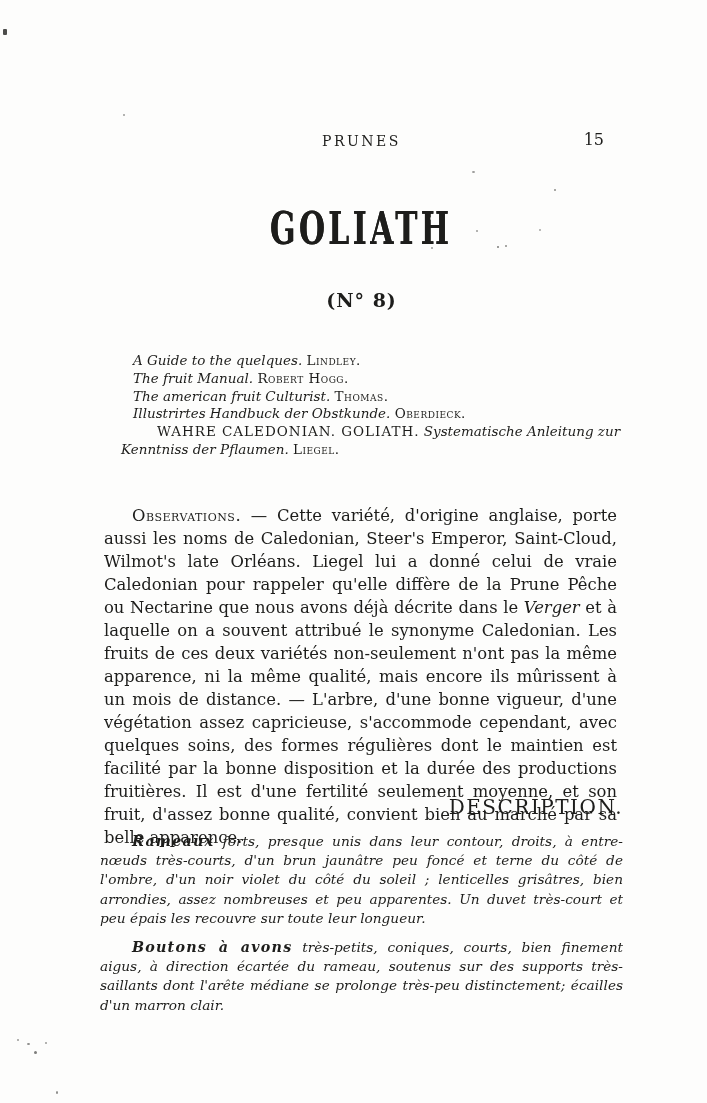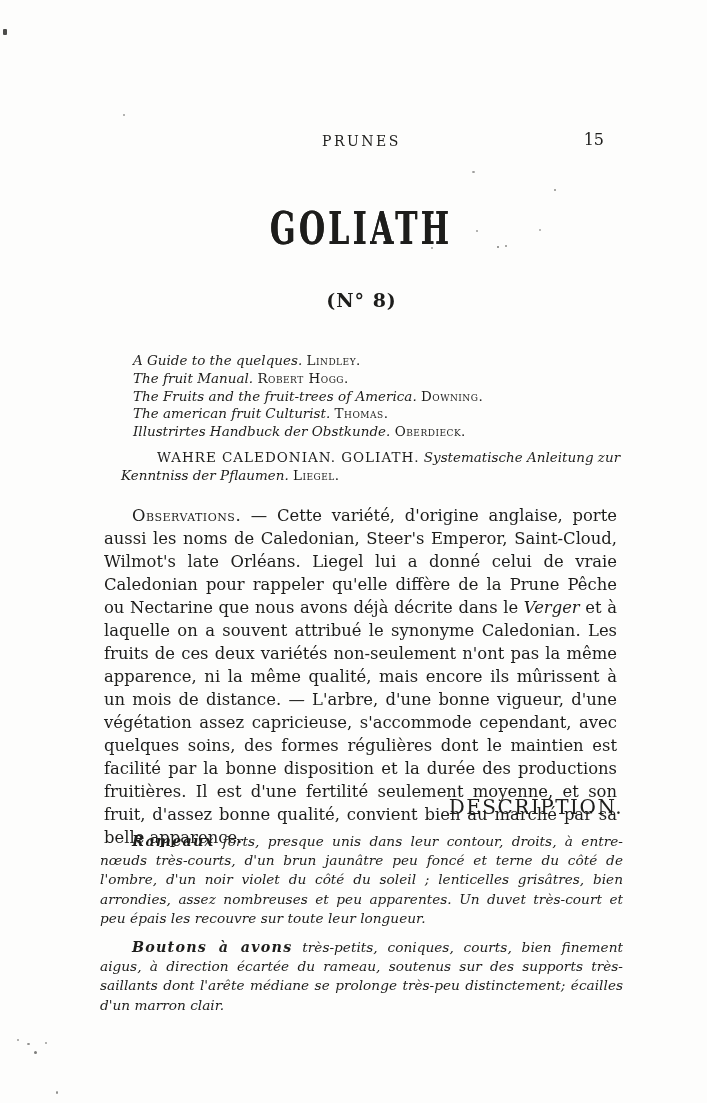--- a/index.html
+++ b/index.html
@@ -16,21 +16,21 @@
   #main-title .title-inner{
     display:inline-block;font-size:44px;line-height:1;font-weight:700;
     letter-spacing:5px;transform:scaleX(0.68);transform-origin:center;
     text-shadow:0 0 .5px #1d1d1b;
   }
   #number-line{top:289px;text-align:center;font-size:19px;font-weight:700;letter-spacing:1px;}
   #bibliography{position:absolute;top:352px;left:115px;width:512px;font-size:13.5px;line-height:17.8px;}
   .bib-entry{margin:0 0 0 18px;}
   .bib-title{font-style:italic;}
   .sc{font-variant:small-caps;letter-spacing:.5px;}
-  .bib-syn{margin:8px 0 0 6px;text-indent:36px;}
+  .bib-syn{margin:0 0 0 6px;text-indent:36px;}
   .bib-syn .syn-lead{letter-spacing:1px;}
   #observations{top:504px;left:104px;width:513px;font-size:16.4px;line-height:23px;
     text-align:justify;text-indent:28px;}
   #observations p{margin:0;}
   #description-heading{top:795px;text-align:right;font-size:20px;font-weight:400;letter-spacing:1.5px;}
   #description-body{top:832px;}
   .desc-p{font-size:13.7px;line-height:19.2px;text-align:justify;text-indent:32px;margin:0;font-style:italic;}
   .desc-p + .desc-p{margin-top:10px;}
   .desc-lead{font-weight:700;letter-spacing:1.2px;font-size:14.3px;}
   em{font-style:italic;}
@@ -49,24 +49,20 @@
 <div class="block" id="number-line">(N° 8)</div>
 
 <div id="bibliography">
   <p class="bib-entry">
     <em class="bib-title">A Guide to the quelques.</em>
     <span class="sc">Lindley.</span>
   </p>
   <p class="bib-entry">
     <em class="bib-title">The fruit Manual.</em>
     <span class="sc">Robert Hogg.</span>
-  </p>
-  <p class="bib-entry">
-    <em class="bib-title">The Fruits and the fruit-trees of America.</em>
-    <span class="sc">Downing.</span>
   </p>
   <p class="bib-entry">
     <em class="bib-title">The american fruit Culturist.</em>
     <span class="sc">Thomas.</span>
   </p>
   <p class="bib-entry">
     <em class="bib-title">Illustrirtes Handbuck der Obstkunde.</em>
     <span class="sc">Oberdieck.</span>
   </p>
   <p class="bib-syn">

